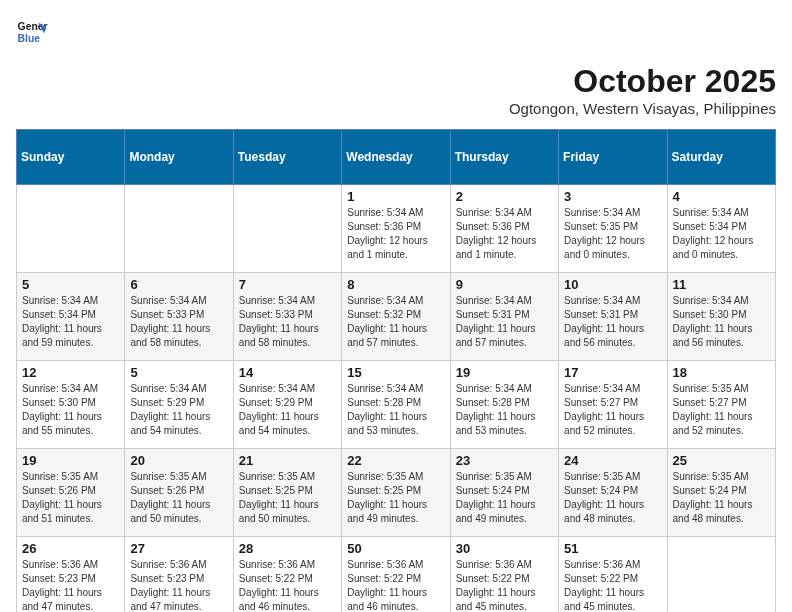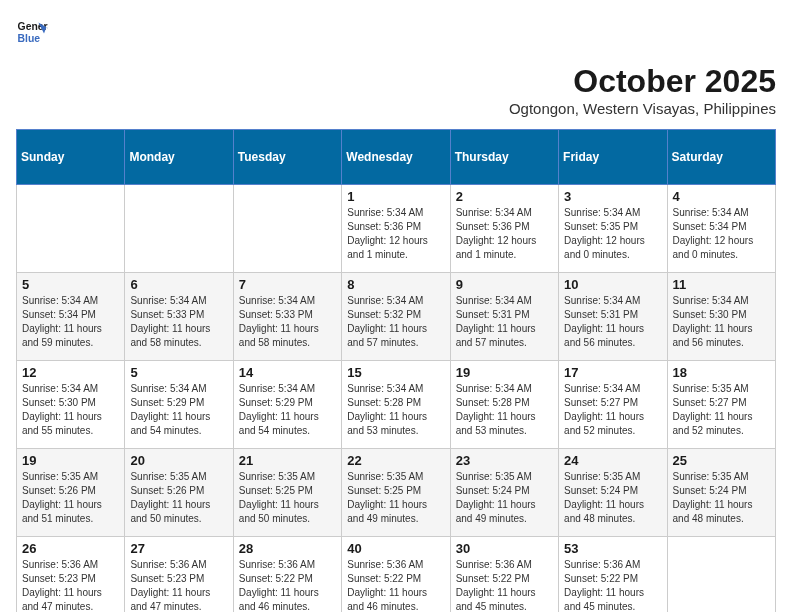--- a/index.html
+++ b/index.html
@@ -312,35 +312,35 @@
 and 47 minutes.</div>
         </td>
         <td>
           <div class="day-num">28</div>
           <div class="day-info" style="white-space: pre-line;">Sunrise: 5:36 AM
 Sunset: 5:22 PM
 Daylight: 11 hours
 and 46 minutes.</div>
         </td>
         <td>
-          <div class="day-num">40</div>
+          <div class="day-num">50</div>
           <div class="day-info" style="white-space: pre-line;">Sunrise: 5:36 AM
 Sunset: 5:22 PM
 Daylight: 11 hours
 and 46 minutes.</div>
         </td>
         <td>
           <div class="day-num">30</div>
           <div class="day-info" style="white-space: pre-line;">Sunrise: 5:36 AM
 Sunset: 5:22 PM
 Daylight: 11 hours
 and 45 minutes.</div>
         </td>
         <td>
-          <div class="day-num">53</div>
+          <div class="day-num">51</div>
           <div class="day-info" style="white-space: pre-line;">Sunrise: 5:36 AM
 Sunset: 5:22 PM
 Daylight: 11 hours
 and 45 minutes.</div>
         </td>
         <td class="empty-cell"></td>
       </tr>
     </tbody>
 </table>
 

